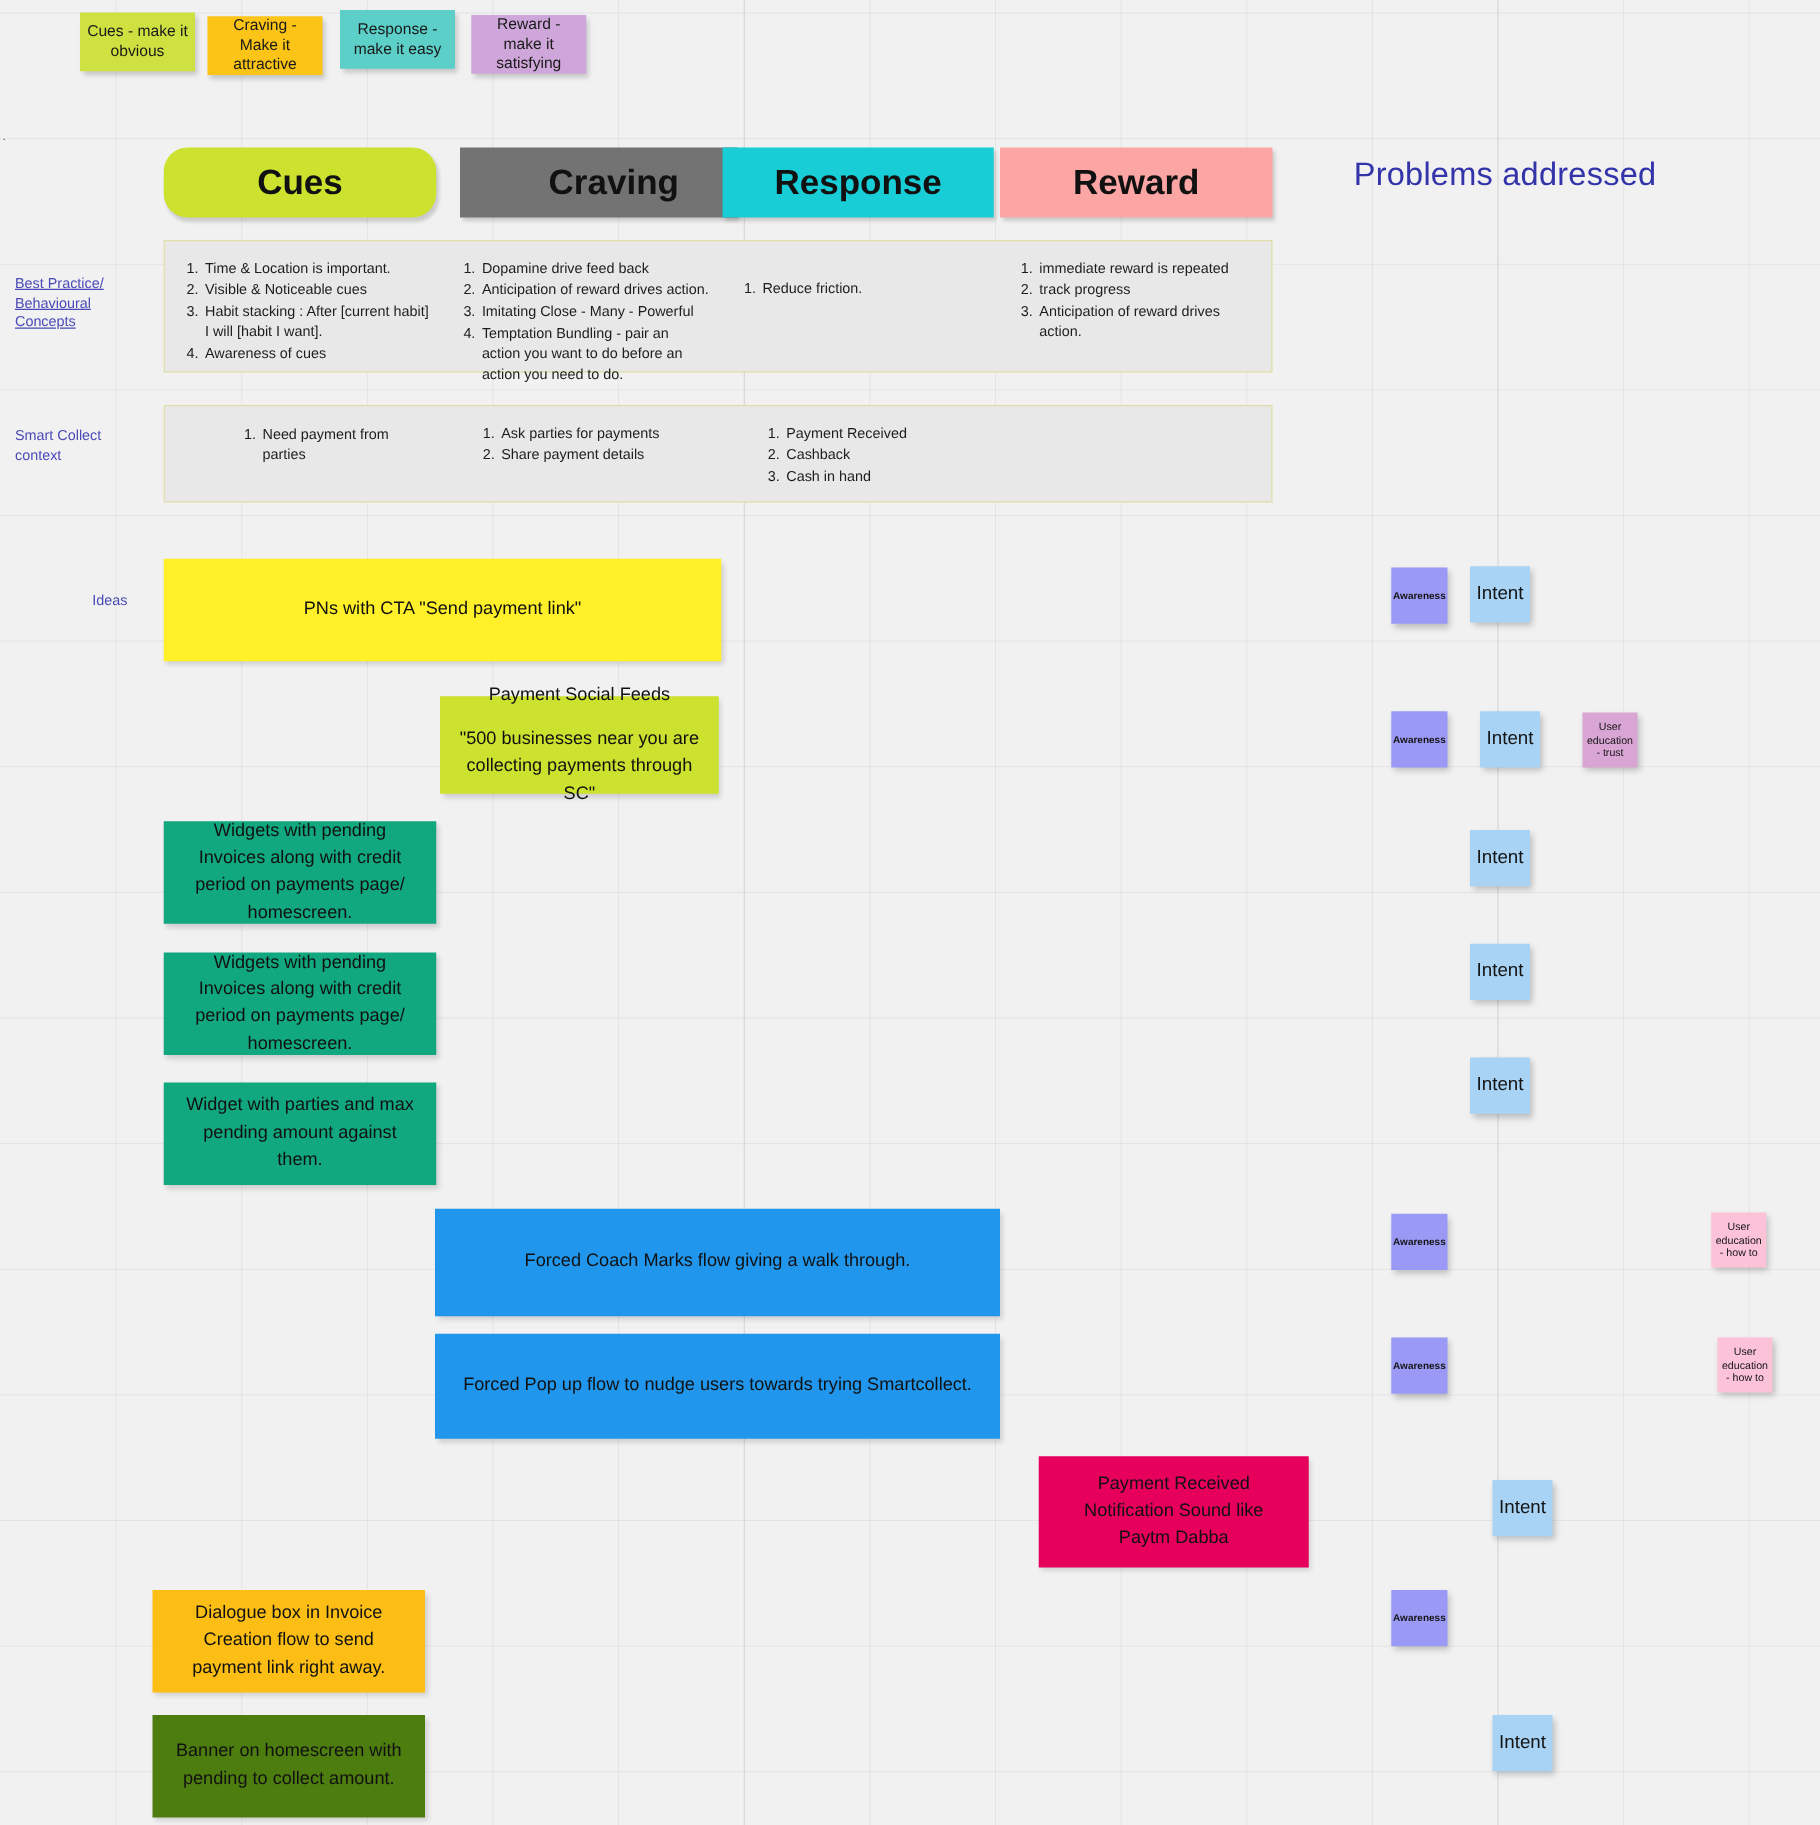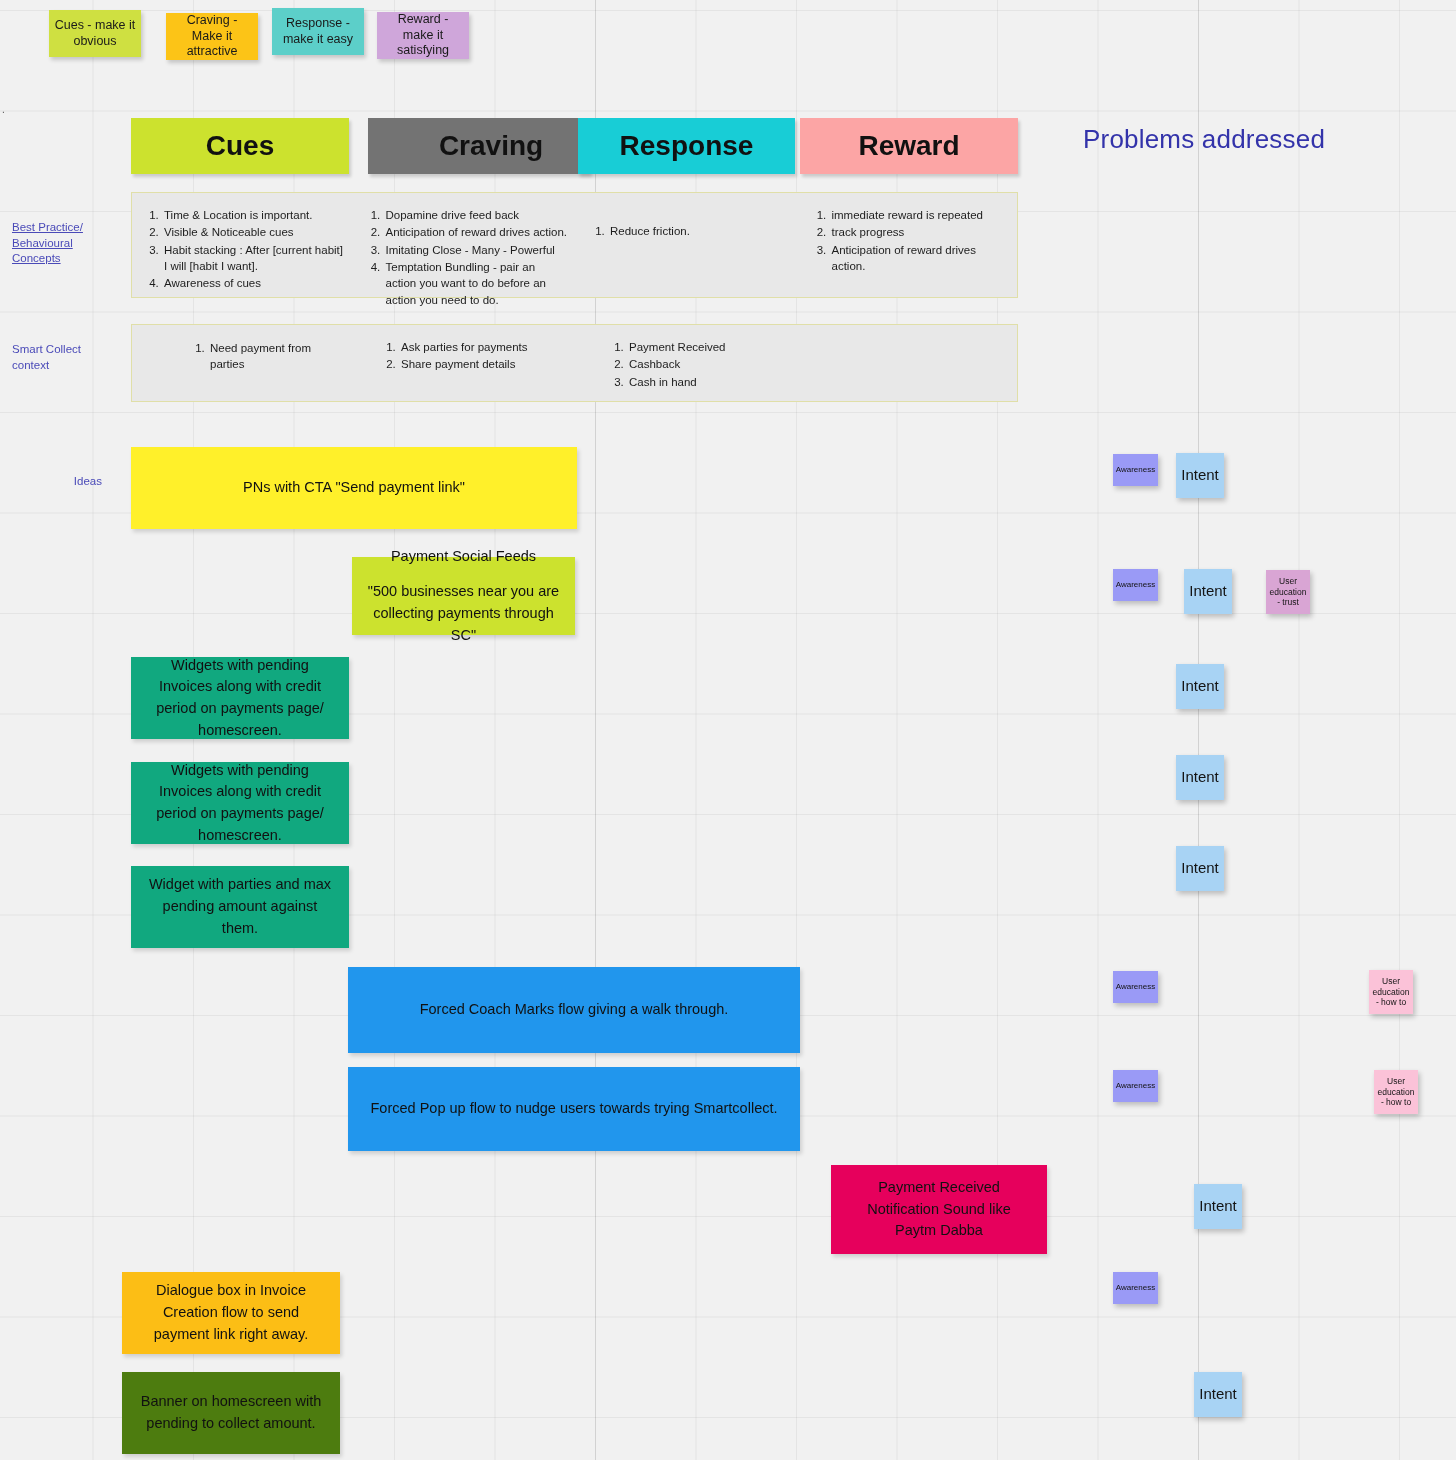--- a/index.html
+++ b/index.html
@@ -102,48 +102,48 @@
 
   
   .pnote {
     display: flex; align-items: center; justify-content: center;
     text-align: center;
     color: #141414;
     box-shadow: 2px 3px 5px rgba(0,0,0,0.22);
     padding: 3px;
     line-height: 1.22;
   }
-  .pnote.awareness { width: 45px; height: 32px; font-size: 8px; }
+  .pnote.awareness { width: 45px; height: 45px; font-size: 8px; font-weight: bold; }
   .pnote.intent    { width: 48px; height: 45px; font-size: 15px; }
   .pnote.usered    { width: 44px; height: 44px; font-size: 8.5px; }
 
   .tick { position:absolute; left:2px; top:104px; font-size:10px; color:#555; }
 </style>
 </head>
 <body>
 
 <div id="board" style="background: rgb(241, 241, 241);">
   <div id="grid"></div>
   <div id="grid-strong"></div>
   <div class="tick">.</div>
 
-  <div class="abs" style="left:49px; top:10px;">
+  <div class="abs" style="left:64px; top:10px;">
     <div class="mini-sticky" style="background: rgb(207, 224, 65);">Cues - make it obvious</div>
   </div>
   <div class="abs" style="left:166px; top:13px;">
     <div class="mini-sticky" style="background: rgb(252, 196, 23);">Craving - Make it attractive</div>
   </div>
   <div class="abs" style="left:272px; top:8px;">
     <div class="mini-sticky" style="background: rgb(92, 207, 201);">Response - make it easy</div>
   </div>
   <div class="abs" style="left:377px; top:12px;">
     <div class="mini-sticky" style="background: rgb(207, 166, 218);">Reward - make it satisfying</div>
   </div>
 
-  <div class="abs phase-bar" style="left: 131px; top: 118px; width: 218px; background: rgb(204, 226, 46);">
+  <div class="abs phase-bar" style="left: 131px; top: 118px; width: 218px; background: rgb(204, 226, 46); border-radius: 19px;">
     <span>Cues</span>
   </div>
   <div class="abs phase-bar" style="left: 368px; top: 118px; width: 222px; background: #737373; padding-left: 24px;">
     <span>Craving</span>
   </div>
   <div class="abs phase-bar" style="left: 578px; top: 118px; width: 217px; background: rgb(24, 205, 214);">
     <span>Response</span>
   </div>
   <div class="abs phase-bar" style="left: 800px; top: 118px; width: 218px; background: #fca5a5;">
     <span>Reward</span>

